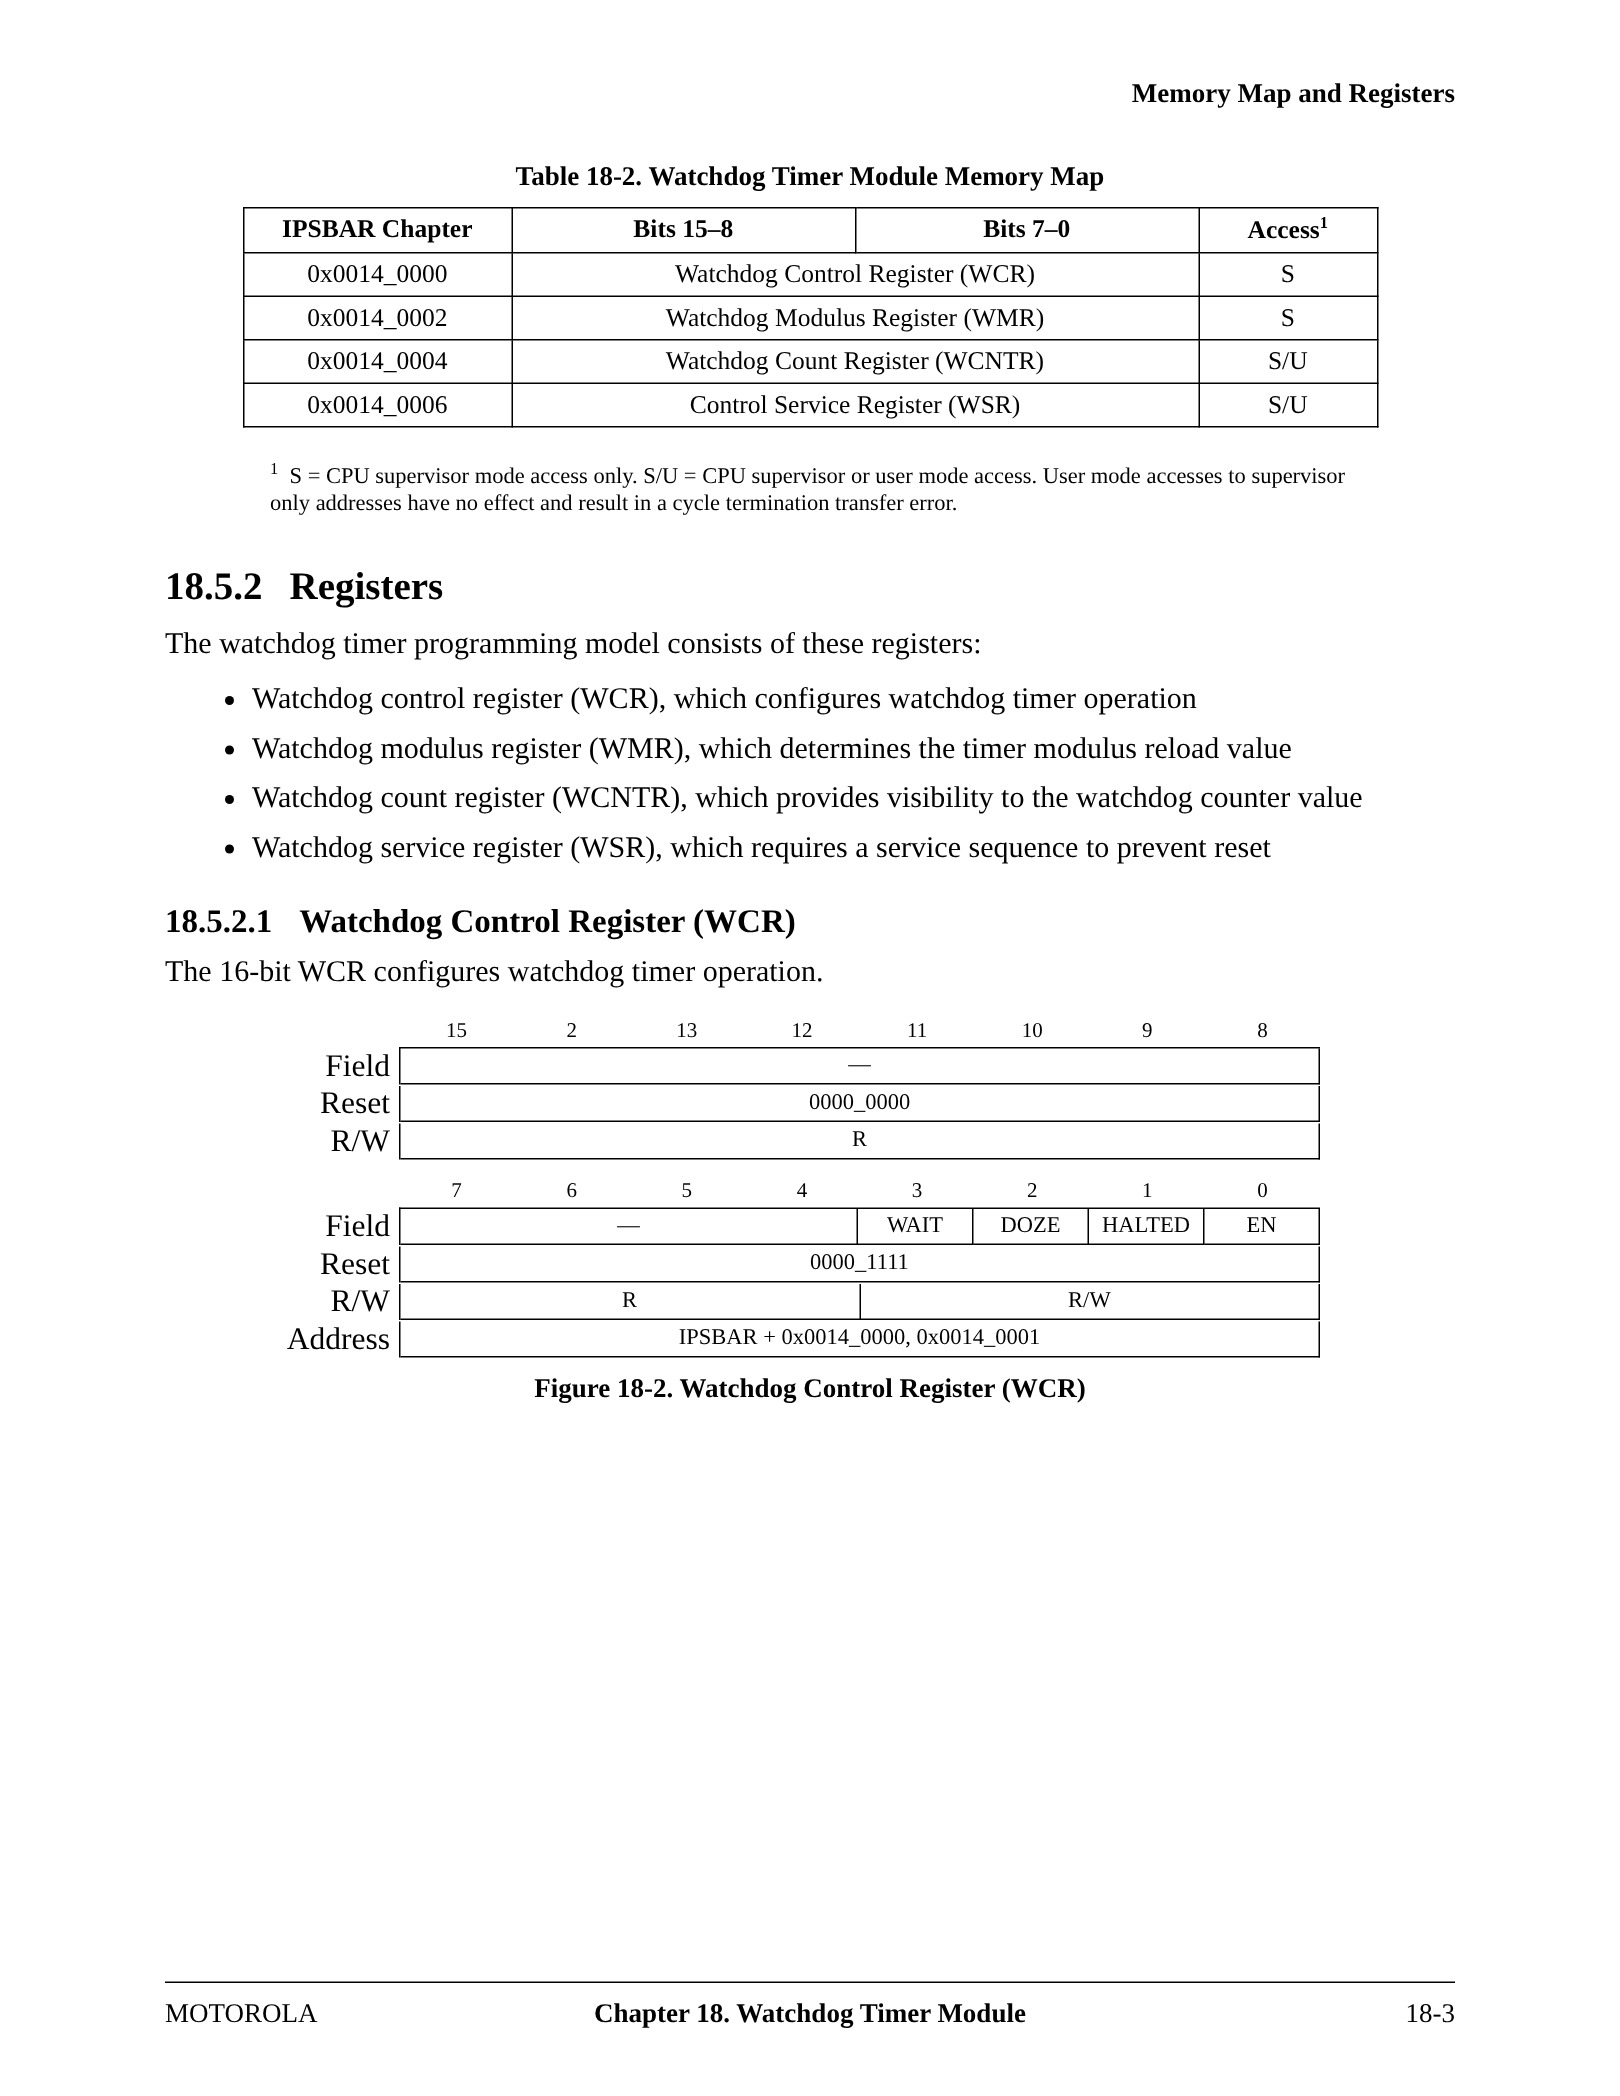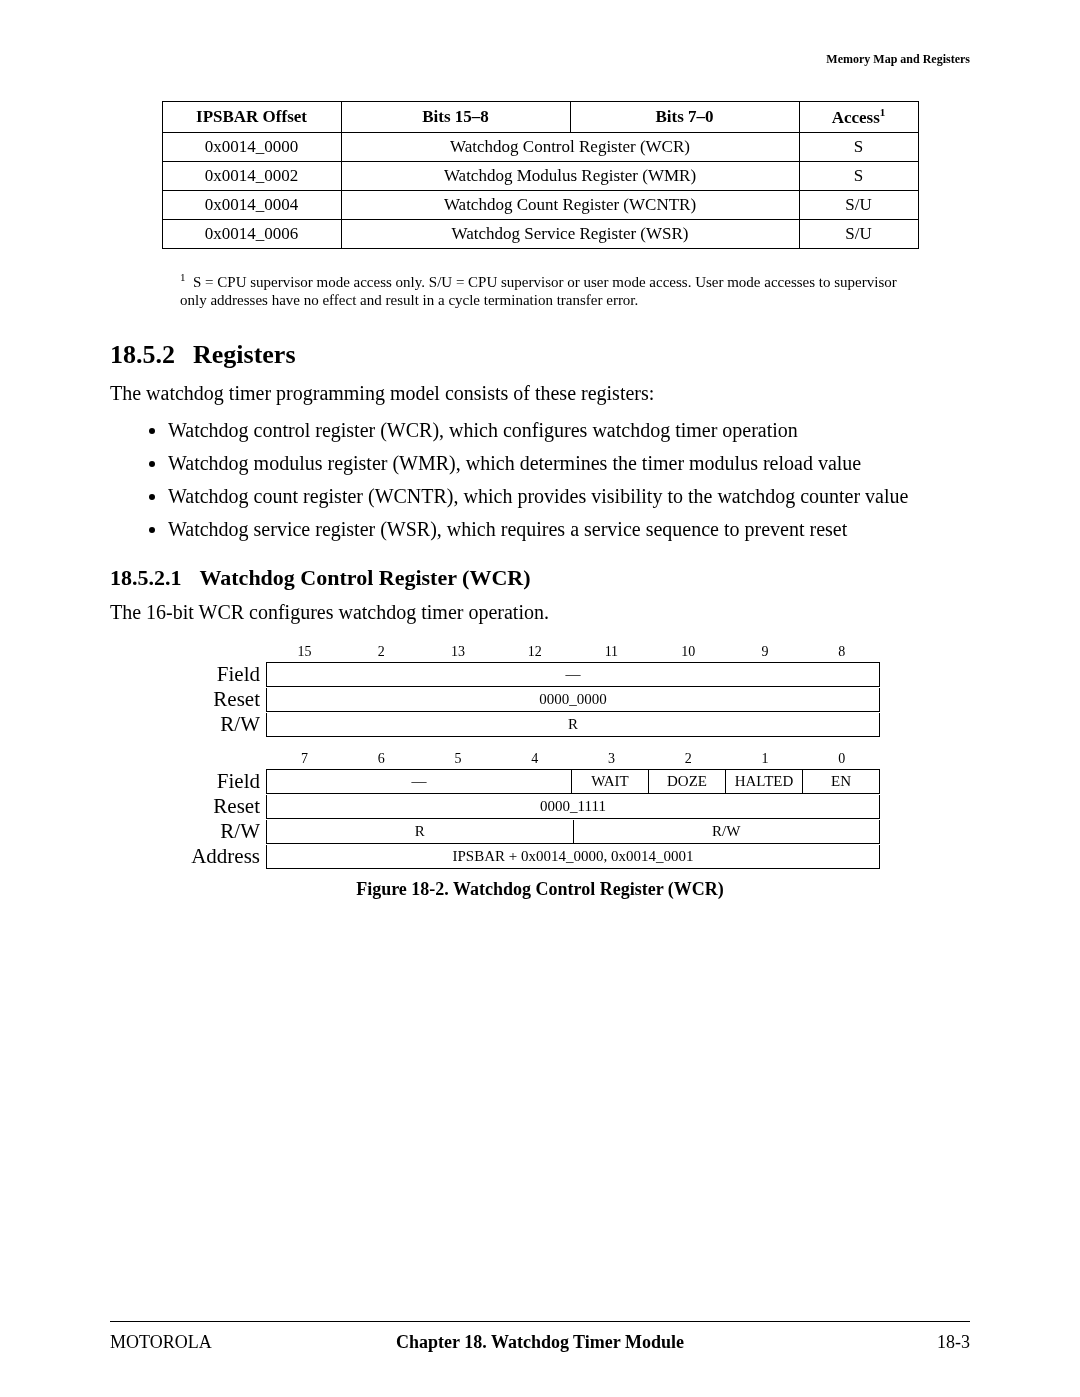--- a/index.html
+++ b/index.html
@@ -12,21 +12,21 @@
   .page {
     width: 1080px;
     height: 1397px;
     position: relative;
     box-sizing: border-box;
     padding: 52px 110px 0 110px;
   }
   .running-head {
     text-align: right;
     font-weight: bold;
-    font-size: 12px;
+    font-size: 18px;
     margin-bottom: 34px;
   }
   .table-caption {
     text-align: center;
     font-weight: bold;
     font-size: 18px;
     margin-bottom: 10px;
   }
   table.memmap {
     border-collapse: collapse;
@@ -153,25 +153,26 @@
   .footer .left, .footer .right { position: relative; z-index: 1; }
   sup.fn { font-size: 11px; vertical-align: super; }
 </style>
 </head>
 <body>
 
 <div class="page">
 
   <div class="running-head">Memory Map and Registers</div>
 
+  <div class="table-caption">Table 18-2. Watchdog Timer Module Memory Map</div>
 
   <table class="memmap">
     <thead>
       <tr>
-        <th class="col-offset">IPSBAR Offset</th>
+        <th class="col-offset">IPSBAR Chapter</th>
         <th class="col-bits">Bits 15–8</th>
         <th class="col-bits">Bits 7–0</th>
         <th class="col-access">
           <span>Access</span><sup class="fn">1</sup>
         </th>
       </tr>
     </thead>
     <tbody>
       <tr>
         <td>0x0014_0000</td>
@@ -183,21 +184,21 @@
         <td colspan="2">Watchdog Modulus Register (WMR)</td>
         <td>S</td>
       </tr>
       <tr>
         <td>0x0014_0004</td>
         <td colspan="2">Watchdog Count Register (WCNTR)</td>
         <td>S/U</td>
       </tr>
       <tr>
         <td>0x0014_0006</td>
-        <td colspan="2">Watchdog Service Register (WSR)</td>
+        <td colspan="2">Control Service Register (WSR)</td>
         <td>S/U</td>
       </tr>
     </tbody>
   </table>
 
   <div class="footnote">
     <sup>1</sup>&nbsp;&nbsp;<span>S = CPU supervisor mode access only. S/U = CPU supervisor or user mode access. User mode accesses to supervisor only addresses have no effect and result in a cycle termination transfer error.</span>
   </div>
 
   <h2 class="sec">

